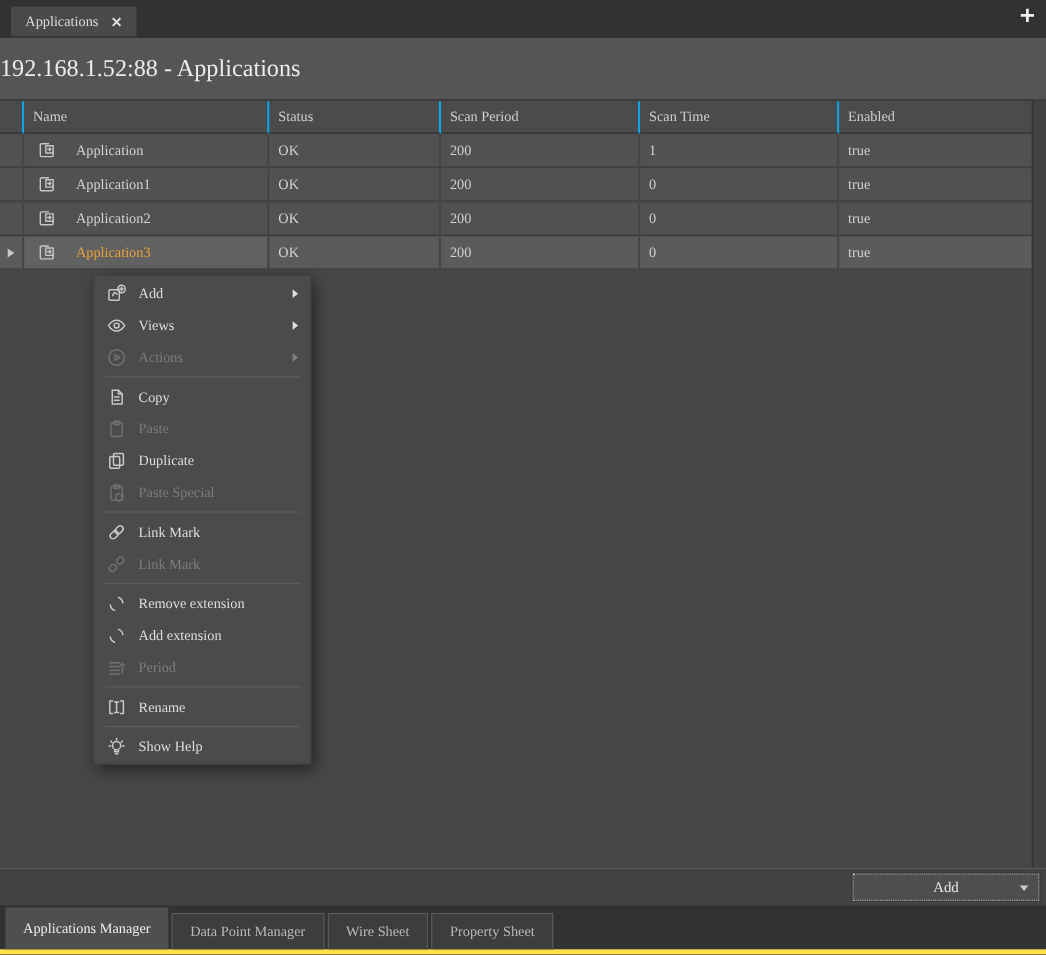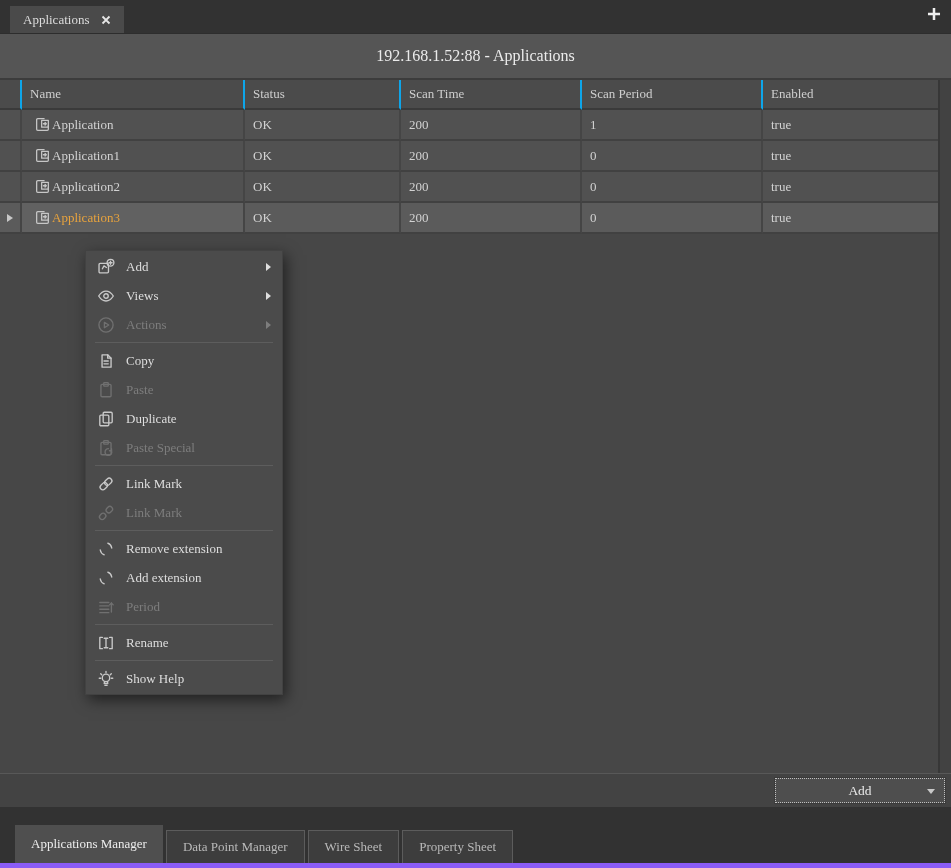--- a/index.html
+++ b/index.html
@@ -16,37 +16,37 @@
 
   
   .top-tabs{height:34px; background:var(--strip-bg); display:flex; align-items:flex-end;
     position:relative; border-bottom:1px solid #2d2d2d; flex:none;}
   .doc-tab{margin-left:10px; height:27px; background:#4a4a4a; display:flex; align-items:center;
     padding:0 13px; gap:12px; color:#dcdcdc;}
   .doc-tab .icon{width:10px; height:10px; color:#e6e6e6; display:inline-flex;}
   .plus-btn{position:absolute; right:10px; top:7px; width:14px; height:14px; color:#efefef; display:flex;}
 
   
-  .title-bar{height:44px; background:var(--titlebar-bg); display:flex; align-items:center;
-    justify-content:center; font-size:16px; color:#ebebeb; flex:none;}
+  .title-bar{height:56px; background:var(--titlebar-bg); display:flex; align-items:center;
+    justify-content:flex-start; font-size:22px; color:#ebebeb; flex:none;}
 
   
   .table-area{flex:1; background:var(--empty-bg); display:flex; flex-direction:column;
     margin-top:2px; position:relative;}
   .thead{display:flex; height:30px; flex:none; margin-right:13px;}
   .hcell{background:var(--header-bg); border-right:2px solid #0ea5e9; border-bottom:2px solid #3a3a3a;
     display:flex; align-items:center; padding-left:8px; color:#cfcfcf;}
   .trow{display:flex; height:31px; flex:none; margin-right:13px;}
   .cell{background:var(--row-bg); border-right:2px solid #454545; border-bottom:2px solid var(--grid);
     display:flex; align-items:center; padding-left:8px; color:#d2d2d2; overflow:hidden; white-space:nowrap;}
   .gutter{width:22px; flex:none; padding-left:0; justify-content:center;}
   .c0{width:223px; flex:none;} .c1{width:156px; flex:none;}
   .c2{width:181px; flex:none;} .c3{width:181px; flex:none;}
   .c4{flex:1; border-right:none;}
-  .cell-name{padding-left:12px; gap:1px;}
+  .cell-name{padding-left:12px; gap:18px;}
   .cell-name .icon{width:17px; height:17px; color:#c6c6c6; flex:none; display:inline-flex;}
   .trow.selected .cell{background:var(--row-sel-bg);}
   .trow.selected .cell-name{background:#616161;}
   .trow.selected .cell-name .label{color:var(--accent);}
   .row-marker{width:0; height:0; border-left:6px solid #c8c8c8;
     border-top:4px solid transparent; border-bottom:4px solid transparent;}
   .tfill{flex:1; background:var(--empty-bg); margin-right:13px;}
   .vscroll{position:absolute; top:0; right:0; bottom:0; width:13px; background:#424242;
     border-left:2px solid #373737;}
 
@@ -64,22 +64,22 @@
 
   
   .add-bar{height:34px; background:#434343; border-top:1px solid #585858; position:relative; flex:none;}
   .add-button{position:absolute; right:6px; top:4px; width:170px; height:25px; background:#4e4e4e;
     border:1px dotted #c0c0c0; outline:1px solid #3a3a3a; color:#e8e8e8; display:flex;
     align-items:center; justify-content:center; font-size:13.5px;}
   .dropdown-arrow{position:absolute; right:9px; top:10px; width:0; height:0;
     border-top:5px solid #c8c8c8; border-left:4px solid transparent; border-right:4px solid transparent;}
 
   
-  .bottom-tabs{height:61px; background:var(--strip-bg); display:flex; align-items:flex-end;
-    padding-left:15px; gap:3px; border-bottom:5px solid #8b5cf6; flex:none;}
+  .bottom-tabs{height:45px; background:var(--strip-bg); display:flex; align-items:flex-end;
+    padding-left:5px; gap:3px; border-bottom:5px solid #fde047; flex:none;}
   .btab{height:33px; display:flex; align-items:center; padding:0 16px; color:var(--text-dim);
     background:#3d3d3d; border:1px solid #5c5c5c; border-bottom:none; white-space:nowrap;}
   .btab.active{height:38px; background:#4f4f4f; border:none; color:#ededed;}
 
   svg{width:100%; height:100%; display:block;}
 </style>
 </head>
 <body>
 
 <div class="window">
@@ -102,22 +102,22 @@
 
   <div class="title-bar">
     <span>192.168.1.52:88 - Applications</span>
   </div>
 
   <div class="table-area">
     <div class="thead">
         <div class="hcell gutter"></div>
         <div class="hcell c0">Name</div>
         <div class="hcell c1">Status</div>
+        <div class="hcell c2">Scan Period</div>
         <div class="hcell c3">Scan Time</div>
-        <div class="hcell c2">Scan Period</div>
         <div class="hcell c4">Enabled</div>
       </div>
     <div style="display:contents"></div>
     <div class="trow">
         <div class="cell gutter"></div>
         <div class="cell cell-name c0">
           <span class="icon">
             <svg viewBox="0 0 16 16" fill="none" stroke="currentColor" stroke-width="1.2" stroke-linecap="round" stroke-linejoin="round">
               <path d="M9.5 2.5H3.5a1 1 0 0 0-1 1v9a1 1 0 0 0 1 1h9a1 1 0 0 0 1-1V8.8"></path>
               <rect x="7.2" y="4.2" width="6.3" height="6.3"></rect>

